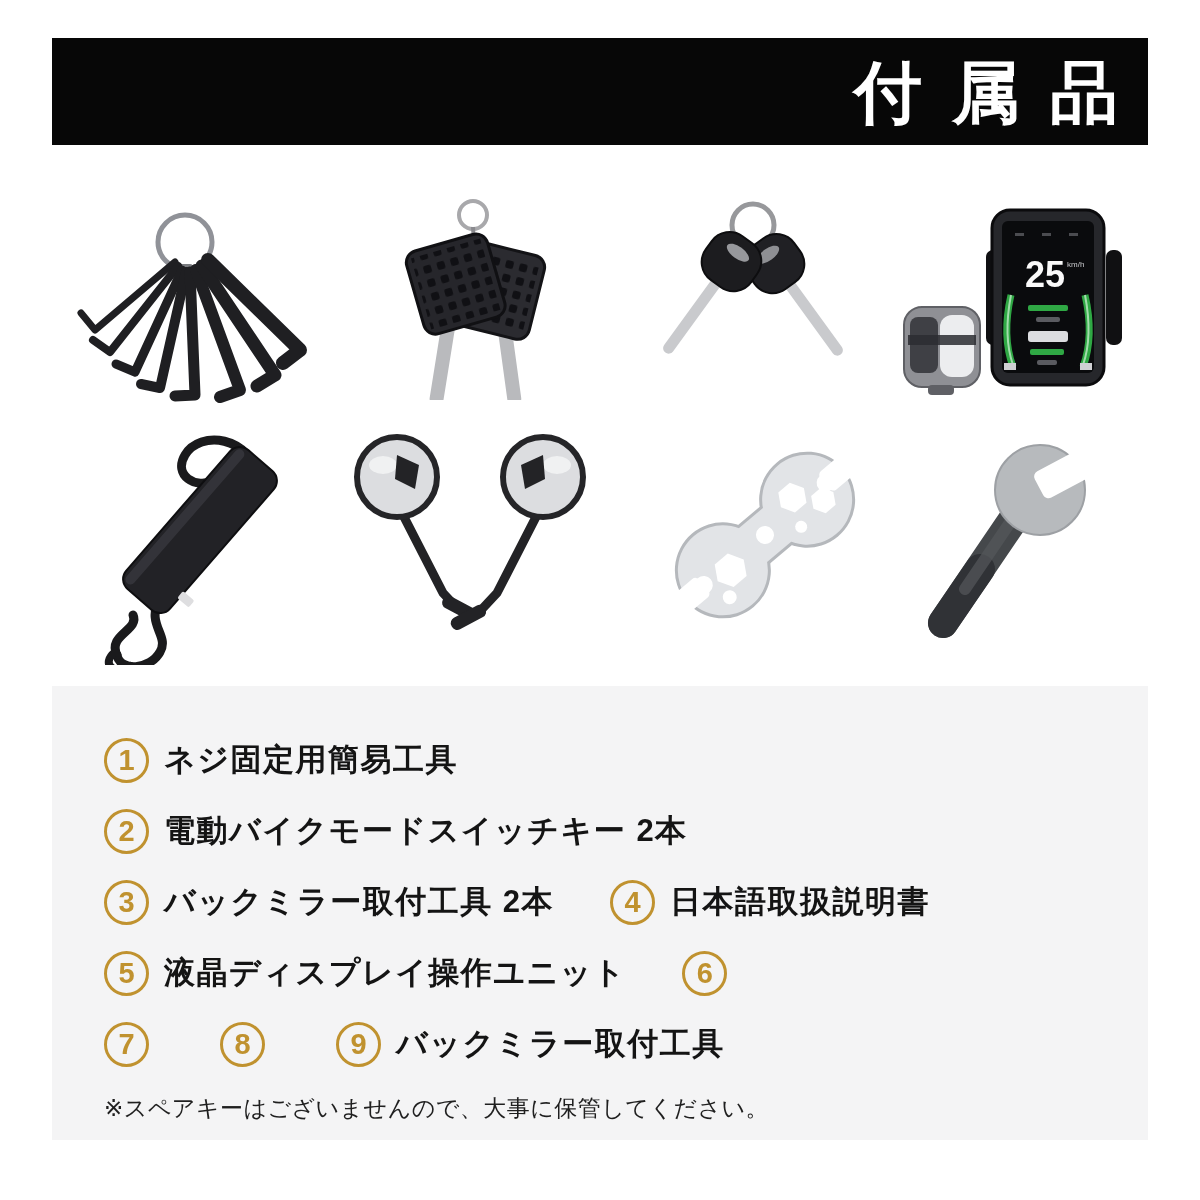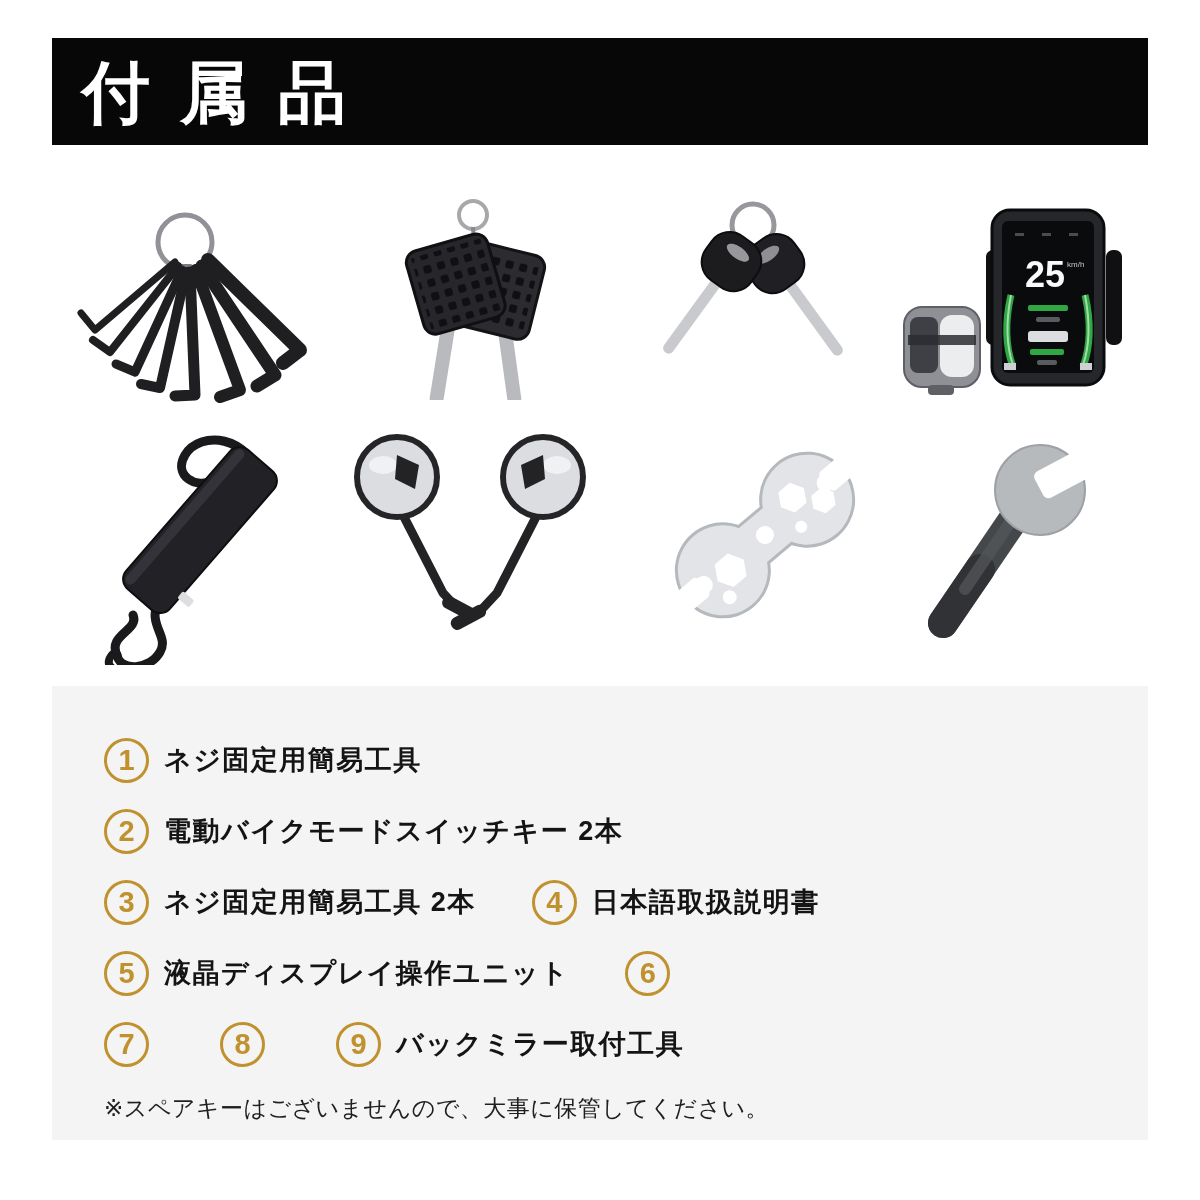--- a/index.html
+++ b/index.html
@@ -3,41 +3,41 @@
 <meta charset="utf-8">
 <style>
   html,body{margin:0;padding:0;}
   body{
     width:1200px;height:1200px;position:relative;overflow:hidden;
     background:#ffffff;
     font-family:"Liberation Sans","DejaVu Sans",sans-serif;
   }
   .banner{
     position:absolute;left:52px;top:38px;width:1096px;height:107px;
-    background:#070707;display:flex;align-items:center;justify-content:flex-start;
+    background:#070707;display:flex;align-items:center;justify-content:flex-end;
   }
   .banner h1{
     margin:0;color:#ffffff;font-size:68px;font-weight:bold;
     letter-spacing:30px;text-indent:30px;line-height:1;
   }
   .photo{position:absolute;}
   .panel{
     position:absolute;left:52px;top:686px;width:1096px;height:454px;
     background:#f4f4f5;box-sizing:border-box;padding:49px 16px 0 52px;
   }
   .lrow{display:flex;align-items:center;height:50px;margin-bottom:21px;}
   .li{display:flex;align-items:center;}
   .li + .li{margin-left:56px;}
   .num{
     box-sizing:border-box;width:45px;height:45px;flex:none;
     border:3px solid #c0922f;border-radius:50%;
     color:#c0922f;font-weight:bold;font-size:29px;line-height:1;
     display:flex;align-items:center;justify-content:center;margin-right:15px;
   }
-  .lbl{font-size:27px;font-weight:bold;color:#141414;letter-spacing:1.5px;white-space:nowrap;}
+  .lbl{font-size:31px;font-weight:bold;color:#141414;letter-spacing:1.5px;white-space:nowrap;}
   .footnote{margin-top:24px;font-size:23px;color:#1f1f1f;letter-spacing:.5px;}
 </style>
 </head>
 <body>
 
 <div class="banner">
   <h1>付属品</h1>
 </div>
 
 <svg class="photo" style="left:60px;top:180px" width="260" height="230" viewBox="0 0 260 230">
@@ -202,21 +202,21 @@
   <div class="lrow">
     <div class="li">
       <span class="num">2</span>
       <span class="lbl">電動バイクモードスイッチキー 2本</span>
     </div>
   </div>
 
   <div class="lrow">
     <div class="li">
       <span class="num">3</span>
-      <span class="lbl">ネジ固定用簡易工具 2本</span>
+      <span class="lbl">バックミラー取付工具 2本</span>
     </div>
     <div class="li">
       <span class="num">4</span>
       <span class="lbl">日本語取扱説明書</span>
     </div>
   </div>
 
   <div class="lrow">
     <div class="li">
       <span class="num">5</span>

